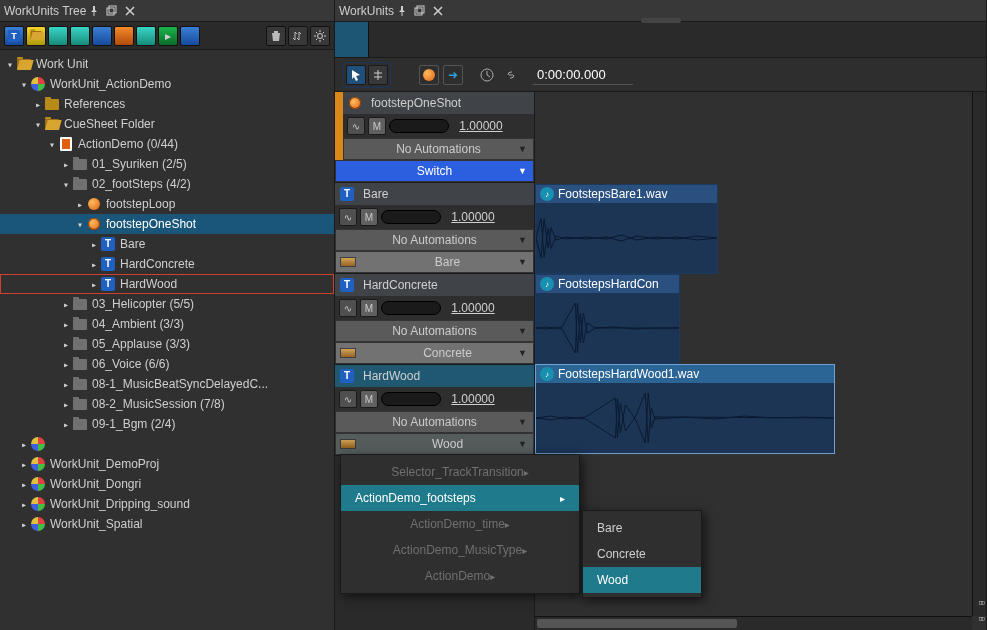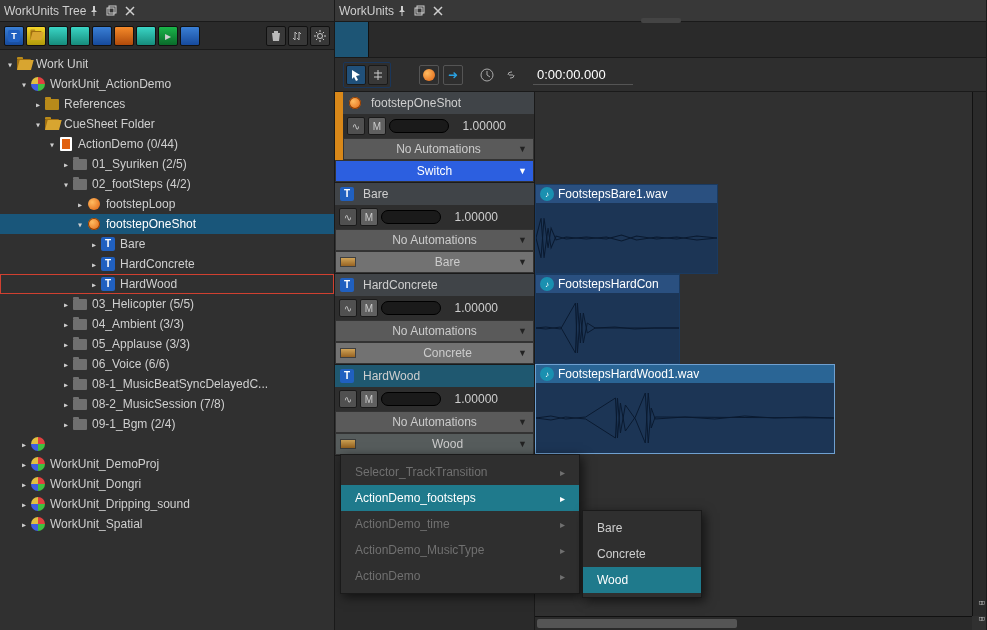--- a/index.html
+++ b/index.html
@@ -115,21 +115,21 @@
   .track-block { border-bottom: 1px solid #1a1a1a; }
   .track-title-row {
     height: 22px; display: flex; align-items: center; gap: 4px;
     padding: 0 4px; background: #404448;
   }
   .track-title-row.sel { background: #1f5870; }
   .track-ctrl-row { height: 24px; display: flex; align-items: center; gap: 3px; padding: 0 4px; background:#2e2e2e;}
   .sq-btn { width:18px;height:18px;background:#505050;border-radius:2px;border:1px solid #1a1a1a;display:flex;align-items:center;justify-content:center;font-size:10px;color:#ccc;}
   .slider-track { width:60px;height:14px;background:#1a1a1a;border-radius:7px;position:relative;border:1px solid #000;}
   .slider-fill { height:100%;border-radius:7px;background:linear-gradient(#4070f0,#1030a0);}
-  .val { font-size: 12px; color: var(--text); margin-left: 4px; min-width:50px;text-align:right;}
+  .val { font-size: 12px; color: var(--text); margin-left: 4px; min-width:50px;text-align:center;text-decoration:underline;}
   .drop-row {
     height: 22px; display:flex;align-items:center;justify-content:center;
     background:#5a5a5a;border:1px solid #333;color:#ccc;position:relative;font-size:13px;
   }
   .drop-row .arrow-down { position:absolute;right:6px;font-size:9px;color:#222;}
   .drop-row.switch { background: var(--bg-switch); color:#fff;}
   .drop-row.seltrack { background:#727272;}
   .drop-row.sel-dark { background:#565c5c;}
   .drop-row.with-icon {justify-content:flex-start; padding-left:4px; gap:6px;}
   .sel-icon{width:16px;height:10px;background:linear-gradient(#e8b050,#a06010);opacity:0.8;border:1px solid #333;}
@@ -143,21 +143,21 @@
 
   
   .wave-svg { width:100%; height:100%; }
 
   
   .menu {
     position: absolute; background: var(--bg-menu); border: 1px solid #1a1a1a;
     box-shadow: 3px 3px 10px rgba(0,0,0,0.6); padding: 4px 0; min-width: 220px; z-index: 100;
   }
   .menu-item { height: 26px; display:flex;align-items:center;justify-content:space-between;padding:0 14px;color:var(--text);}
-  .menu-item.disabled { color: var(--text-disabled);}
+  .menu-item.disabled { color: var(--text-disabled); justify-content: center;}
   .menu-item.hover { background: var(--bg-menu-hover); color:#fff;}
   .menu-item .arrow-r { font-size: 10px;}
   .submenu { min-width: 120px;}
 
   .handle-grip{position:absolute;right:4px;bottom:4px;color:#aaa;font-size:14px;letter-spacing:-3px;}
   .center-handle{position:absolute;top:18px;left:50%;transform:translateX(-50%);width:40px;height:5px;background:#444;border-radius:2px;}
   .scrollbar-bottom{position:absolute;bottom:0;left:0;right:14px;height:14px;background:#2a2a2a;border-top:1px solid #111;}
   .scrollbar-right{position:absolute;top:0;bottom:14px;right:0;width:14px;background:#2a2a2a;border-left:1px solid #111;}
   .sb-thumb-h{position:absolute;top:2px;bottom:2px;left:2px;width:200px;background:#555;border-radius:2px;}
   .orange-strip-left{position:absolute;left:0;top:0;bottom:0;width:8px;background:var(--bg-orange);}

